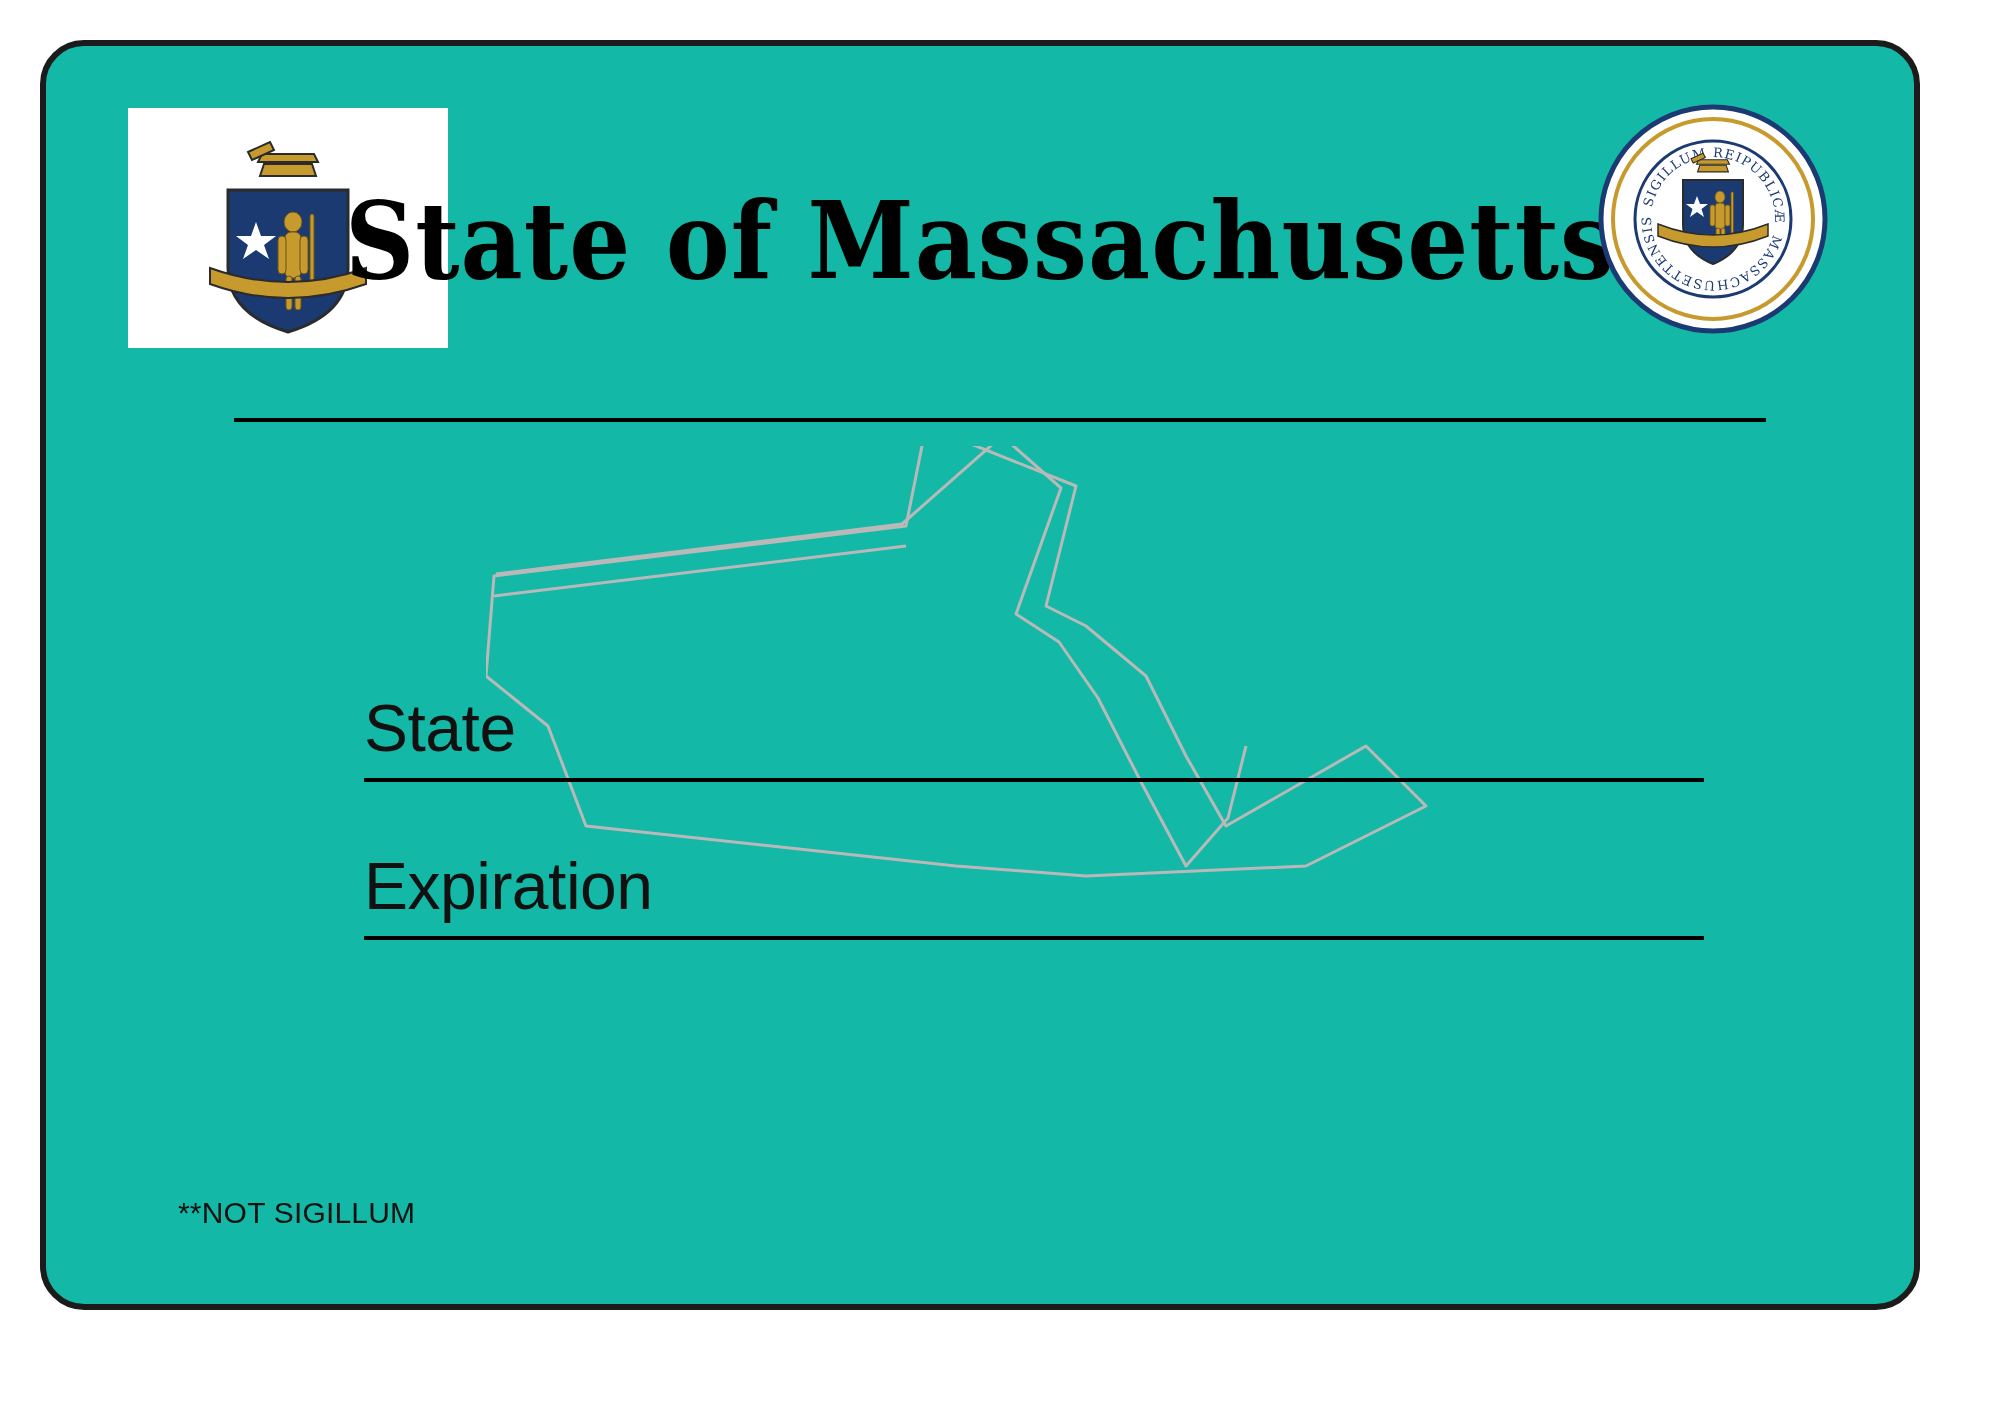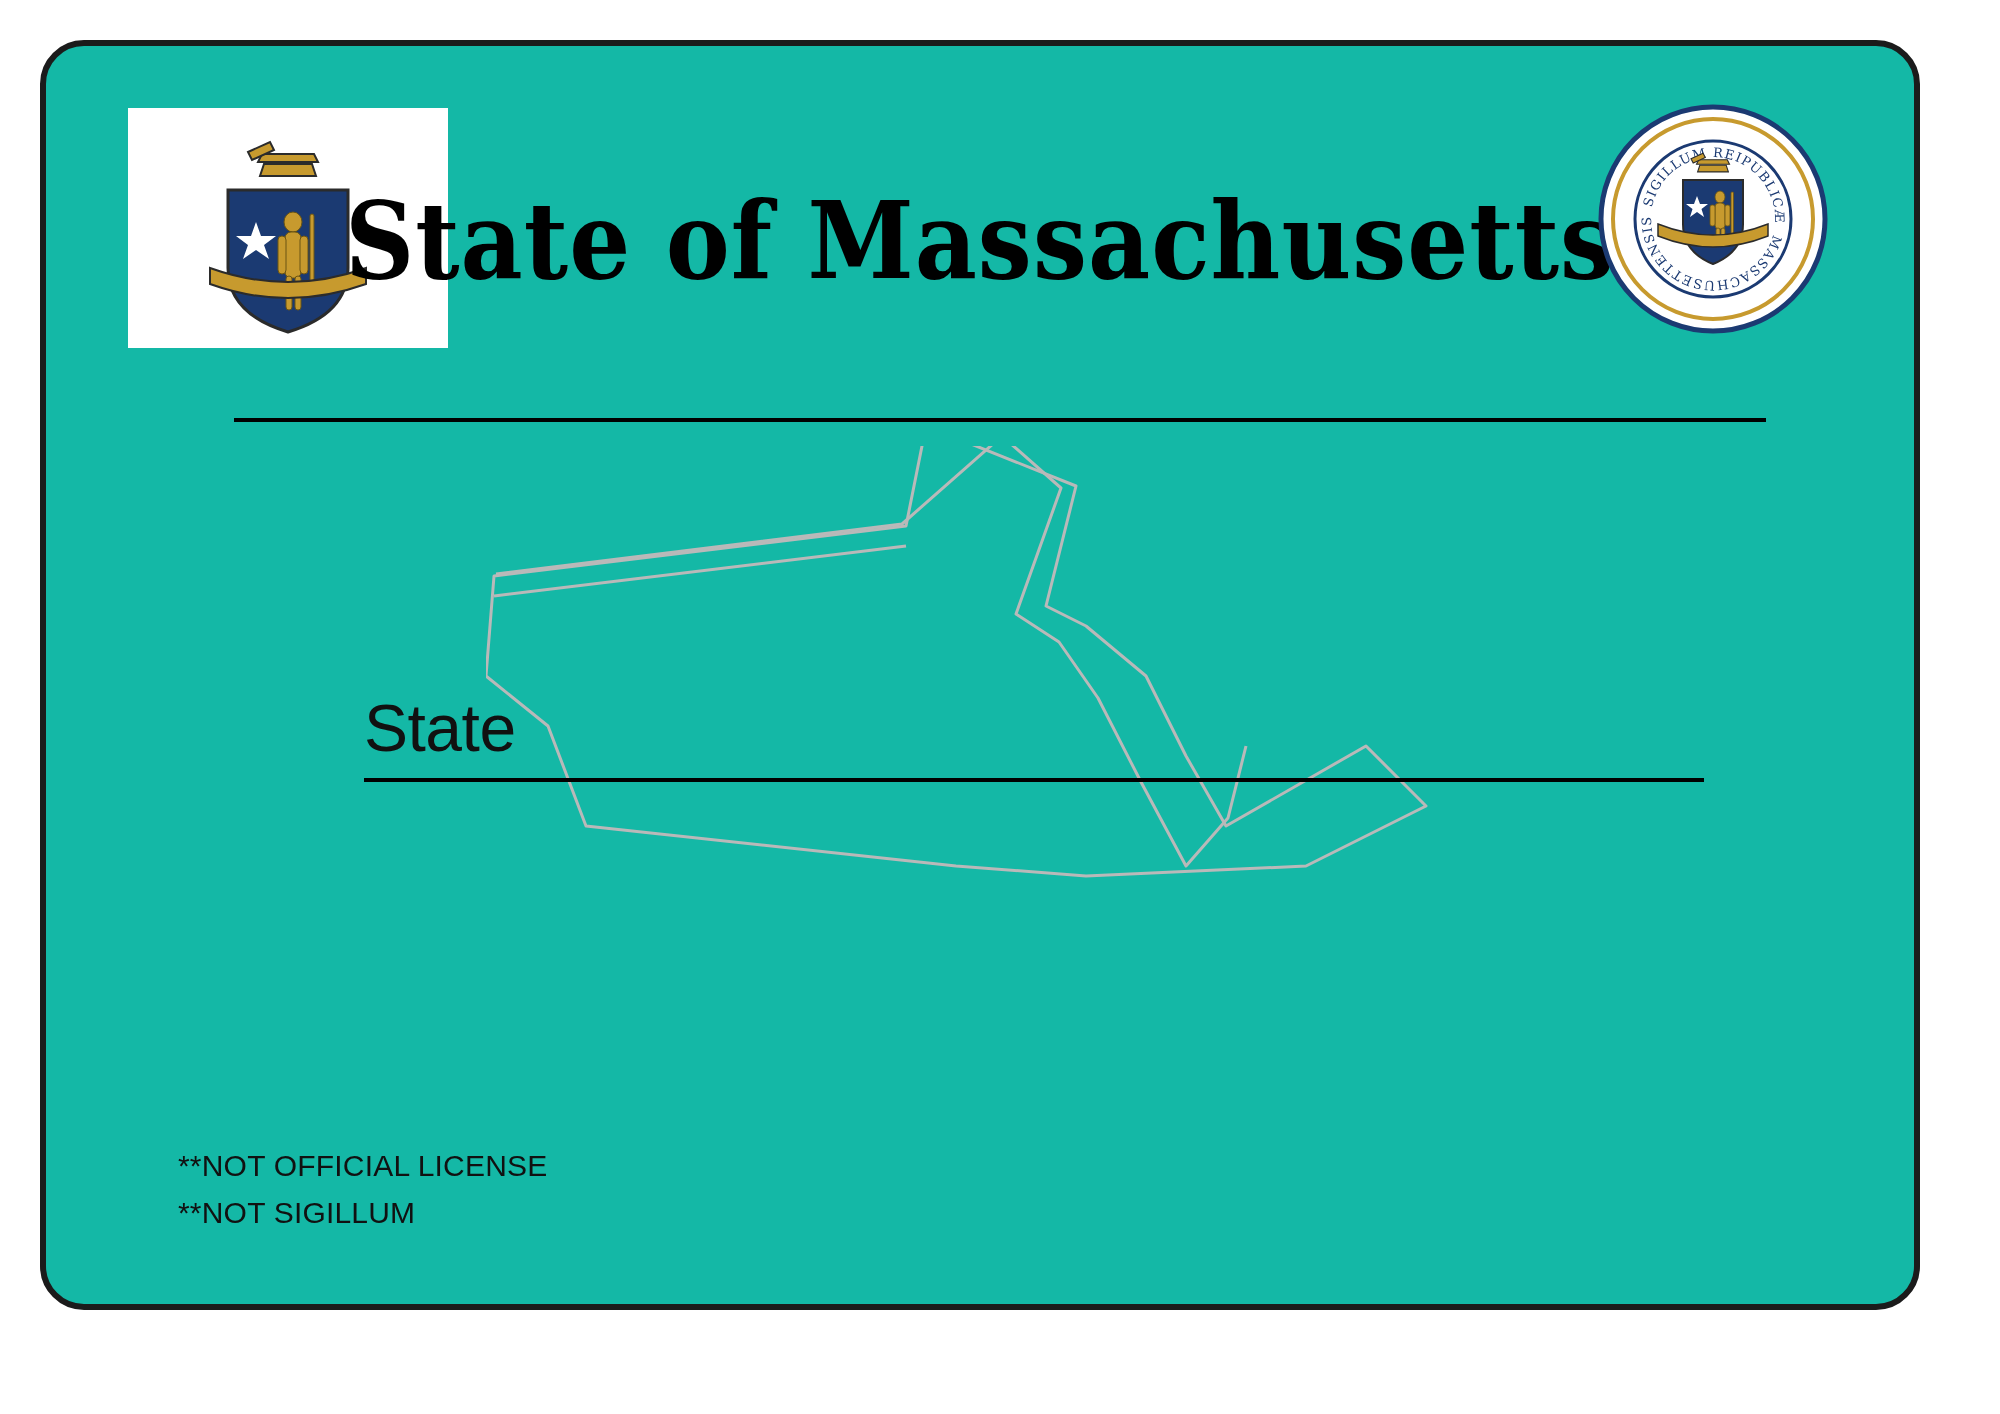--- a/index.html
+++ b/index.html
@@ -221,20 +221,23 @@
         <path d="M10,128 L416,78 L516,-10 L575,42 L530,168 L573,196 L612,252 L655,336 L700,420 L742,372 L760,300"></path>
       </g>
     </svg>
   </div>
 
   <div class="fields">
     <div class="field">
       <div class="field-label">State</div>
       <div class="field-line"></div>
     </div>
+    <div class="field">
+      <div class="field-label">Expiration</div>
+      <div class="field-line"></div>
+    </div>
   </div>
 
   <div class="footer">
-    <div>**NOT OFFICIAL LICENSE</div>
     <div>**NOT SIGILLUM</div>
   </div>
 
 </div>
 
 </body></html>

